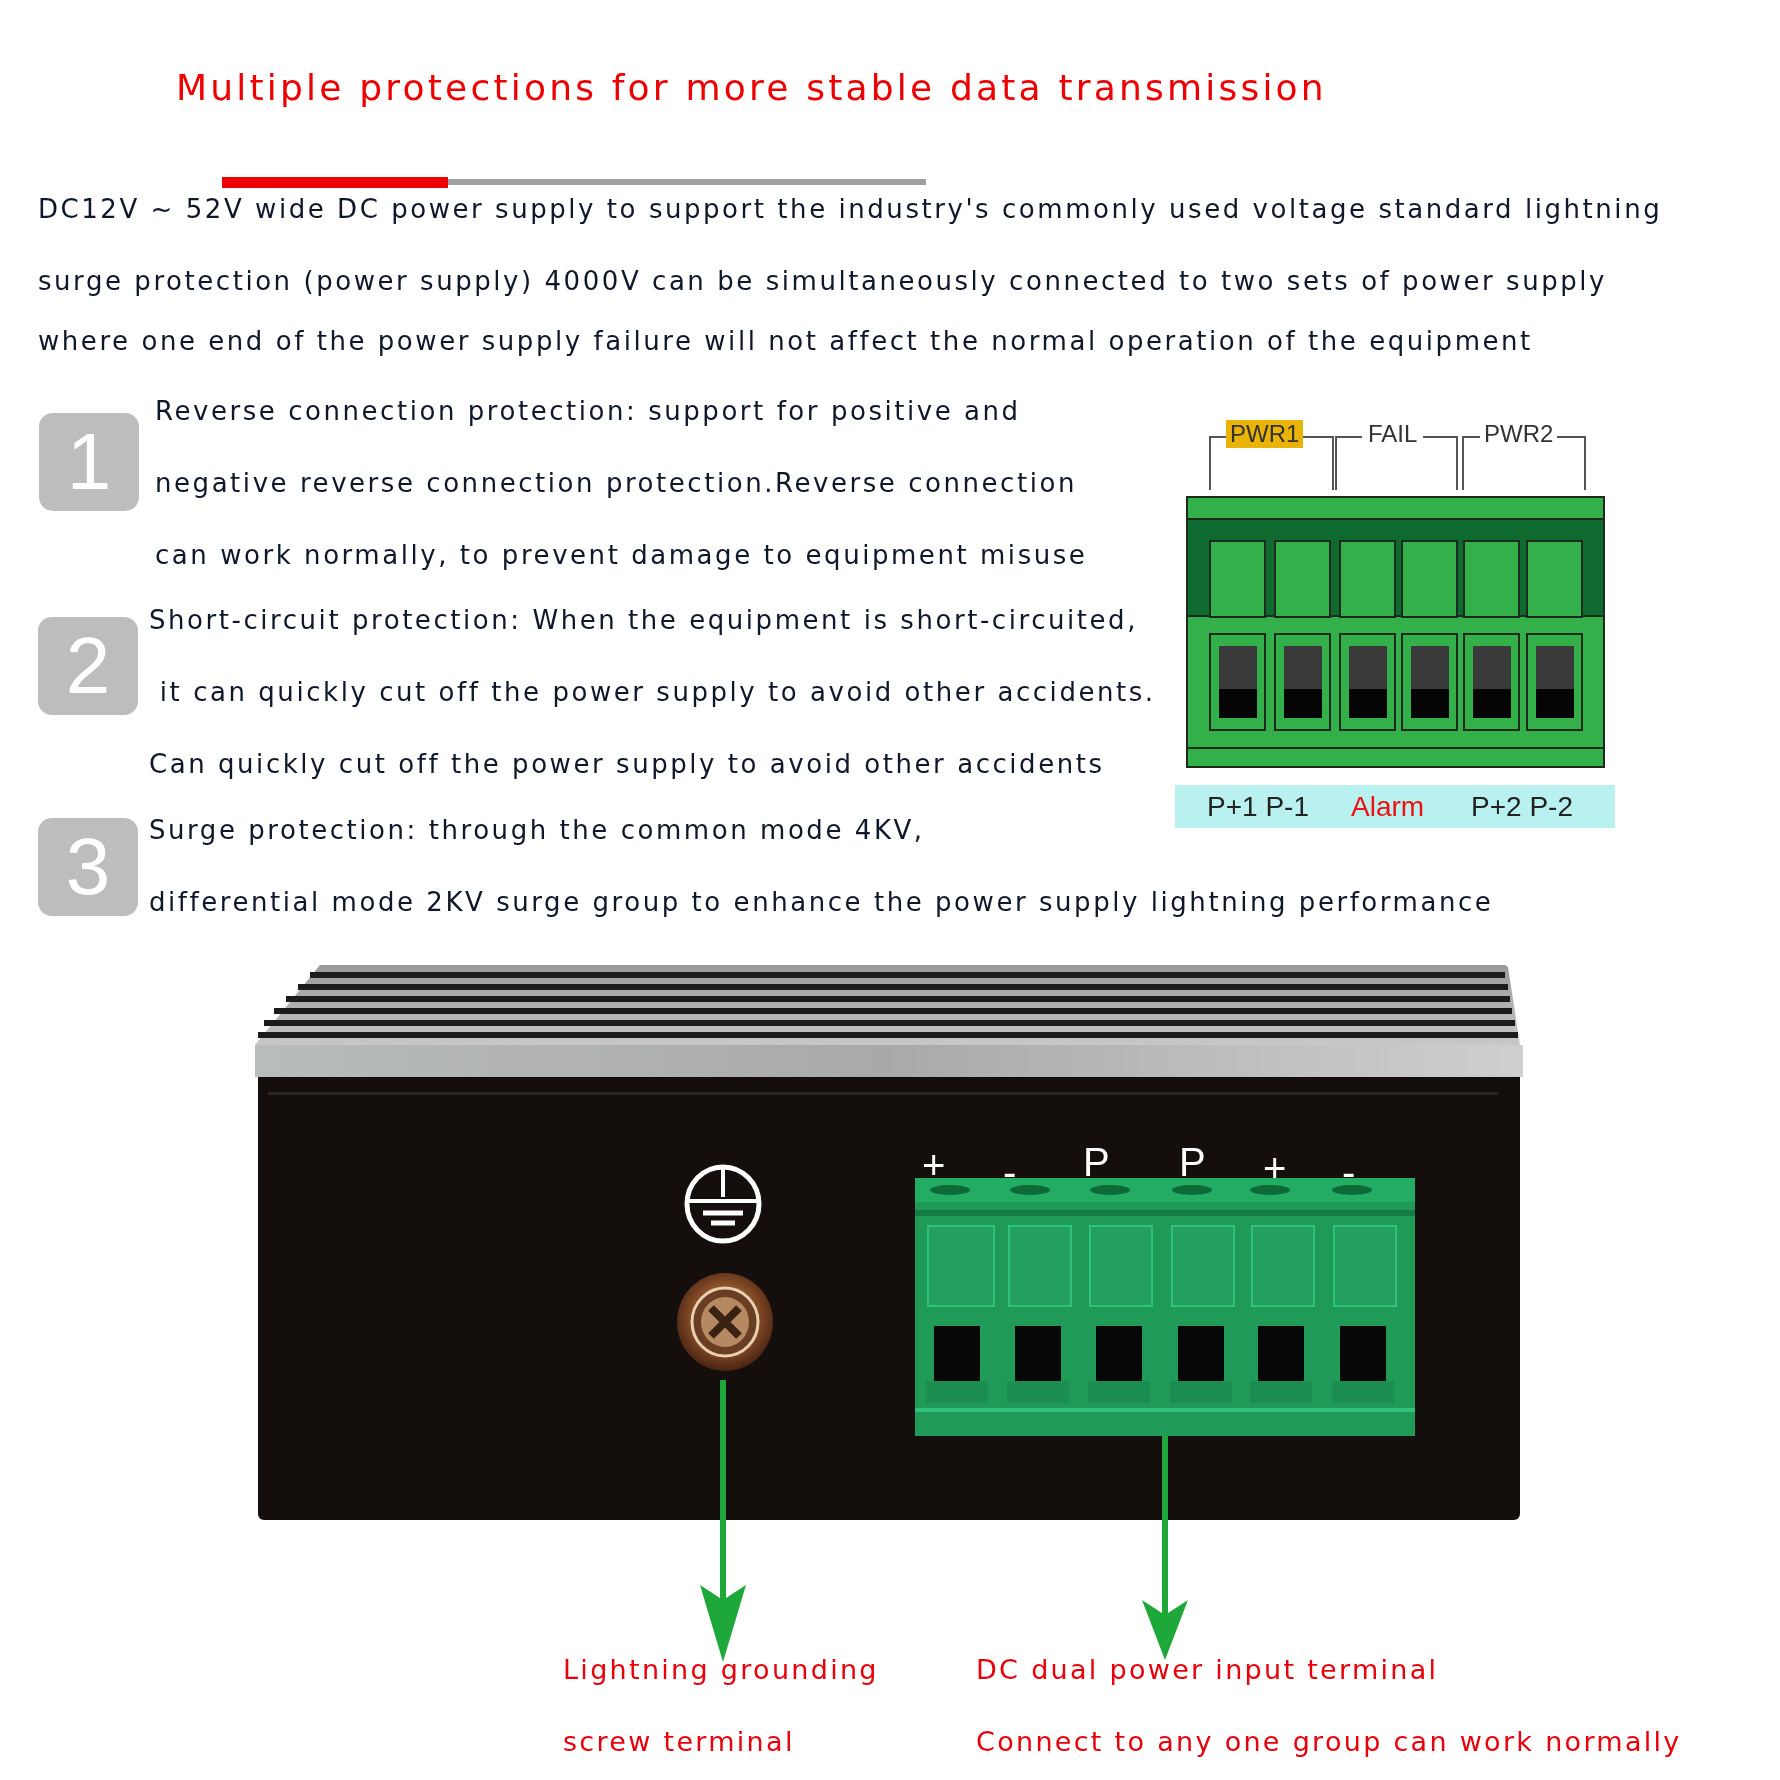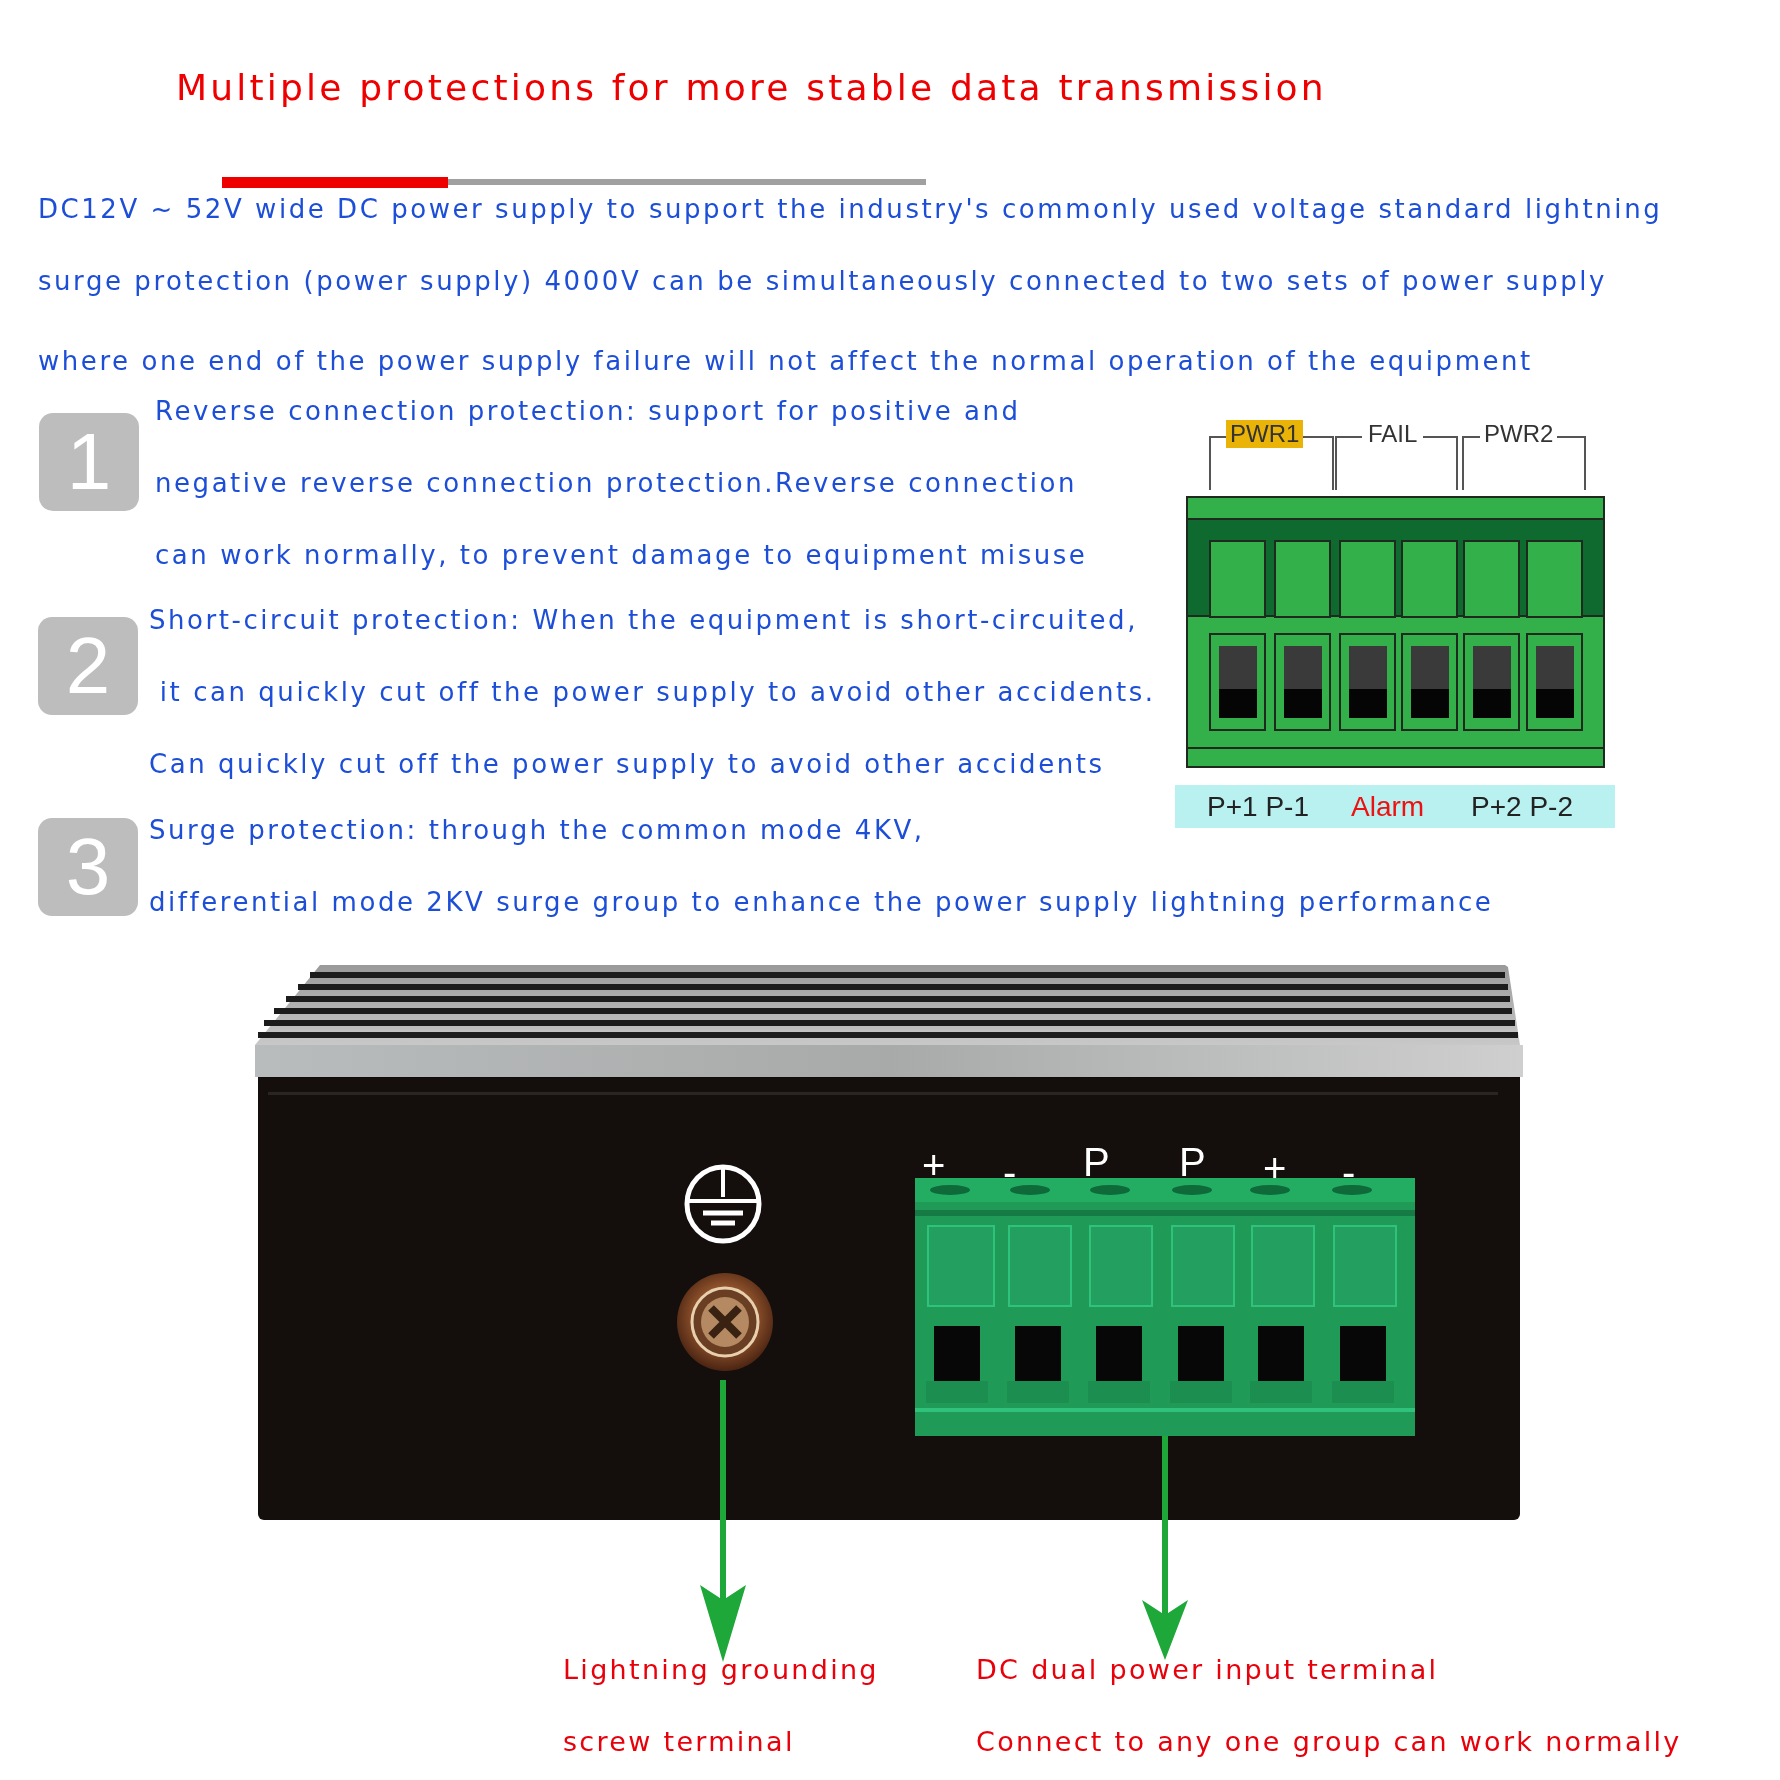--- a/index.html
+++ b/index.html
@@ -2,21 +2,21 @@
 <html><head>
 <meta charset="utf-8">
 <style>
   html, body { margin:0; padding:0; background:#ffffff; }
   body { width:1780px; height:1780px; position:relative; overflow:hidden;
          font-family:"DejaVu Sans", "Liberation Sans", sans-serif; }
   .abs { position:absolute; }
   .title { left:176px; top:58px; font-size:36px; letter-spacing:3.2px; color:#ee0000; white-space:nowrap; line-height:60px; }
   .bar-red { left:222px; top:177px; width:226px; height:11px; background:#ee0000; }
   .bar-grey { left:448px; top:179px; width:478px; height:6px; background:#a0a0a0; }
-  .ptext { font-size:26px; letter-spacing:2.55px; color:#1d4ed8; white-space:nowrap; line-height:30px; }
+  .ptext { font-size:26px; letter-spacing:2.55px; color:#0f172a; white-space:nowrap; line-height:30px; }
   .numbox { width:100px; height:98px; background:#bdbdbd; border-radius:14px;
             color:#ffffff; font-family:"Liberation Sans", sans-serif; font-size:80px;
             text-align:center; line-height:98px; font-weight:300; }
   
   .tlabel { font-family:"Liberation Sans", sans-serif; font-size:24px; color:#333; white-space:nowrap; }
   .bracket { border:2px solid #555; border-bottom:none; height:52px; }
   .tblock { left:1186px; top:496px; width:419px; height:272px; background:#34b04a; border:2px solid #1e2a1e; box-sizing:border-box; }
   .tcyan { left:1175px; top:785px; width:440px; height:43px; background:#b9f0f0; }
   .cyanlbl { font-family:"Liberation Sans", sans-serif; font-size:28px; white-space:nowrap; line-height:43px;text-align:center; }
   .device-body { left:258px; top:1078px; width:1262px; height:442px; background:#140f0d; border-radius:0 0 6px 6px; }
@@ -26,21 +26,21 @@
 </head>
 <body>
 
 <div class="abs title">Multiple protections for more stable data transmission</div>
 <div class="abs bar-red"></div>
 <div class="abs bar-grey"></div>
 
 <div>
   <div class="abs ptext" style="left:38px;top:194px;">DC12V ~ 52V wide DC power supply to support the industry's commonly used voltage standard lightning</div>
   <div class="abs ptext" style="left:38px;top:266px;">surge protection (power supply) 4000V can be simultaneously connected to two sets of power supply</div>
-  <div class="abs ptext" style="left:38px;top:346px;">where one end of the power supply failure will not affect the normal operation of the equipment</div>
+  <div class="abs ptext" style="left:38px;top:326px;">where one end of the power supply failure will not affect the normal operation of the equipment</div>
 </div>
 
 <div>
   <div class="abs numbox" style="left:39px;top:413px;">1</div>
   <div class="abs ptext" style="left:155px;top:396px;">Reverse connection protection: support for positive and</div>
   <div class="abs ptext" style="left:155px;top:468px;">negative reverse connection protection.Reverse connection</div>
   <div class="abs ptext" style="left:155px;top:540px;">can work normally, to prevent damage to equipment misuse</div>
 </div>
 
 <div>

